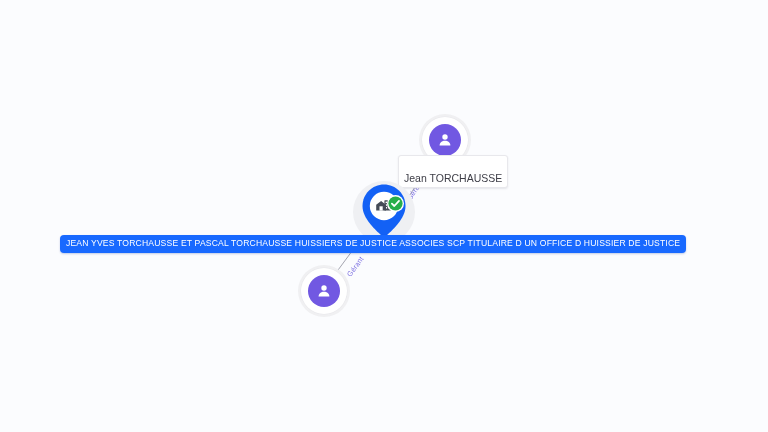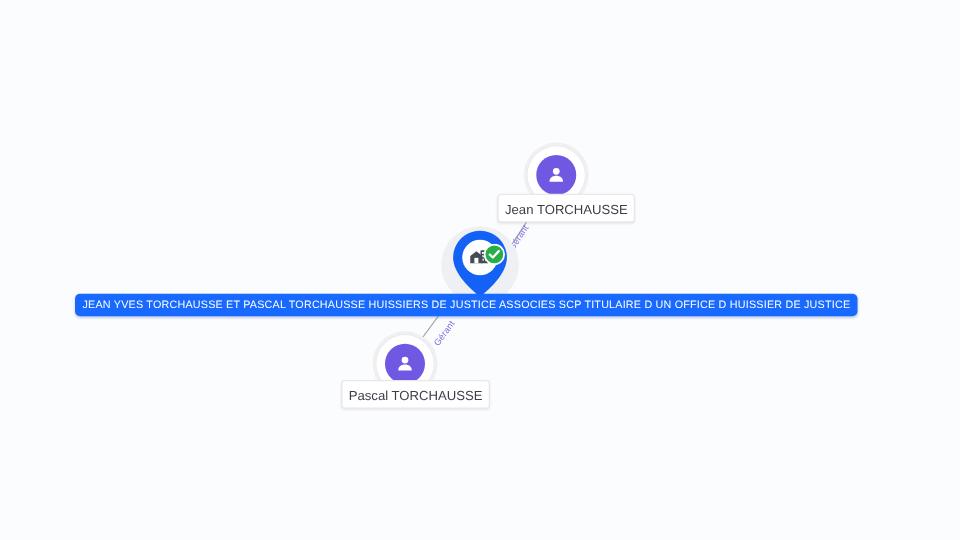--- a/index.html
+++ b/index.html
@@ -98,21 +98,21 @@
     height: 17px;
   }
   .verified-badge svg { display: block; }
 
   
   .node-label {
     position: absolute;
     background: #ffffff;
     border: 1px solid #e8e8ec;
     border-radius: 3px;
-    padding: 6px 5px 3px 5px;
+    padding: 16px 5px 3px 5px;
     font-size: 10.5px;
     line-height: 12px;
     color: #3d3d46;
     white-space: nowrap;
     box-shadow: 0 1px 2px rgba(40,40,60,0.10);
   }
   .node-label .given { font-weight: 400; }
   .node-label .family { font-weight: 400; }
 
   .company-label {
@@ -178,24 +178,20 @@
     <div class="person-halo"></div>
     <div class="person-ring"></div>
     <div class="person-disc">
       <svg width="18" height="18" viewBox="0 0 24 24" aria-hidden="true">
         <circle cx="12" cy="8" r="3.6" fill="#ffffff"></circle>
         <path d="M 4.8 19.2 C 4.8 15.1 8.1 12.9 12 12.9 C 15.9 12.9 19.2 15.1 19.2 19.2 Z" fill="#ffffff"></path>
       </svg>
     </div>
   </div>
 
-  <div class="node-label" style="left:273px; top:304px;">
-    <span class="given">Pascal</span>
-    <span class="family">TORCHAUSSE</span>
-  </div>
 
   <div class="company-node" style="left:353px; top:181px;">
     <div class="company-halo"></div>
     <div class="company-pin">
       <svg width="46" height="56" viewBox="0 0 46 56" aria-hidden="true">
         <path d="M 23 1.5
                  C 11.1 1.5 1.5 11.1 1.5 23
                  C 1.5 35.5 14.5 47.5 23 54.5
                  C 31.5 47.5 44.5 35.5 44.5 23
                  C 44.5 11.1 34.9 1.5 23 1.5 Z" fill="#1361f5"></path>

